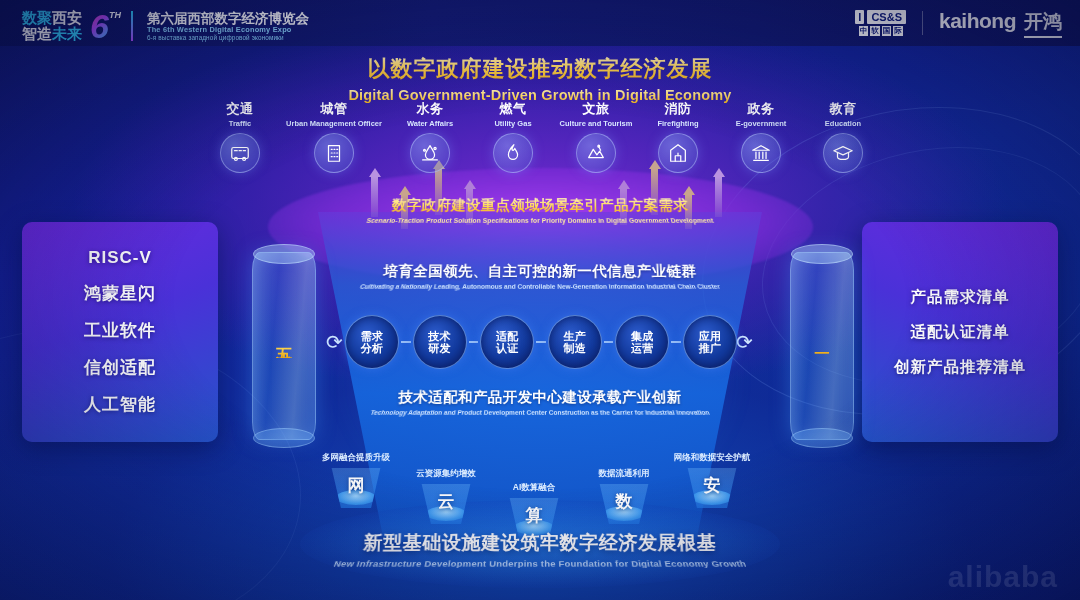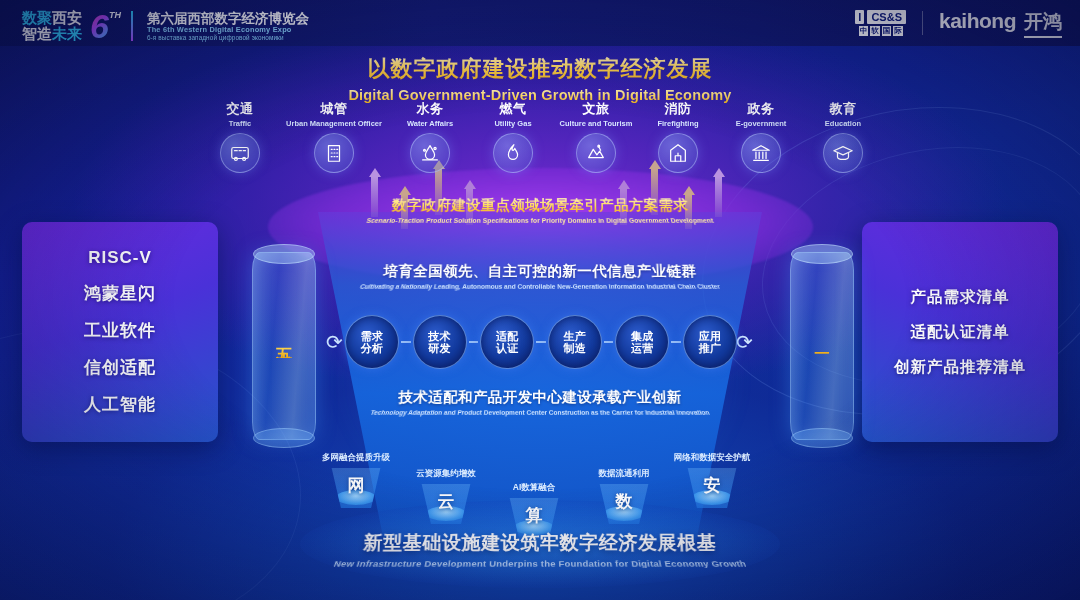--- a/index.html
+++ b/index.html
@@ -534,13 +534,14 @@
         </div>
       </div>
     </div>
 
   <div class="bottom-banner">
     <div class="cn">新型基础设施建设筑牢数字经济发展根基</div>
     <div class="en">New Infrastructure Development Underpins the Foundation for Digital Economy Growth</div>
   </div>
 
   <div class="vignette"></div>
+  <div class="watermark">alibaba</div>
 </div>
 
 </body></html>

